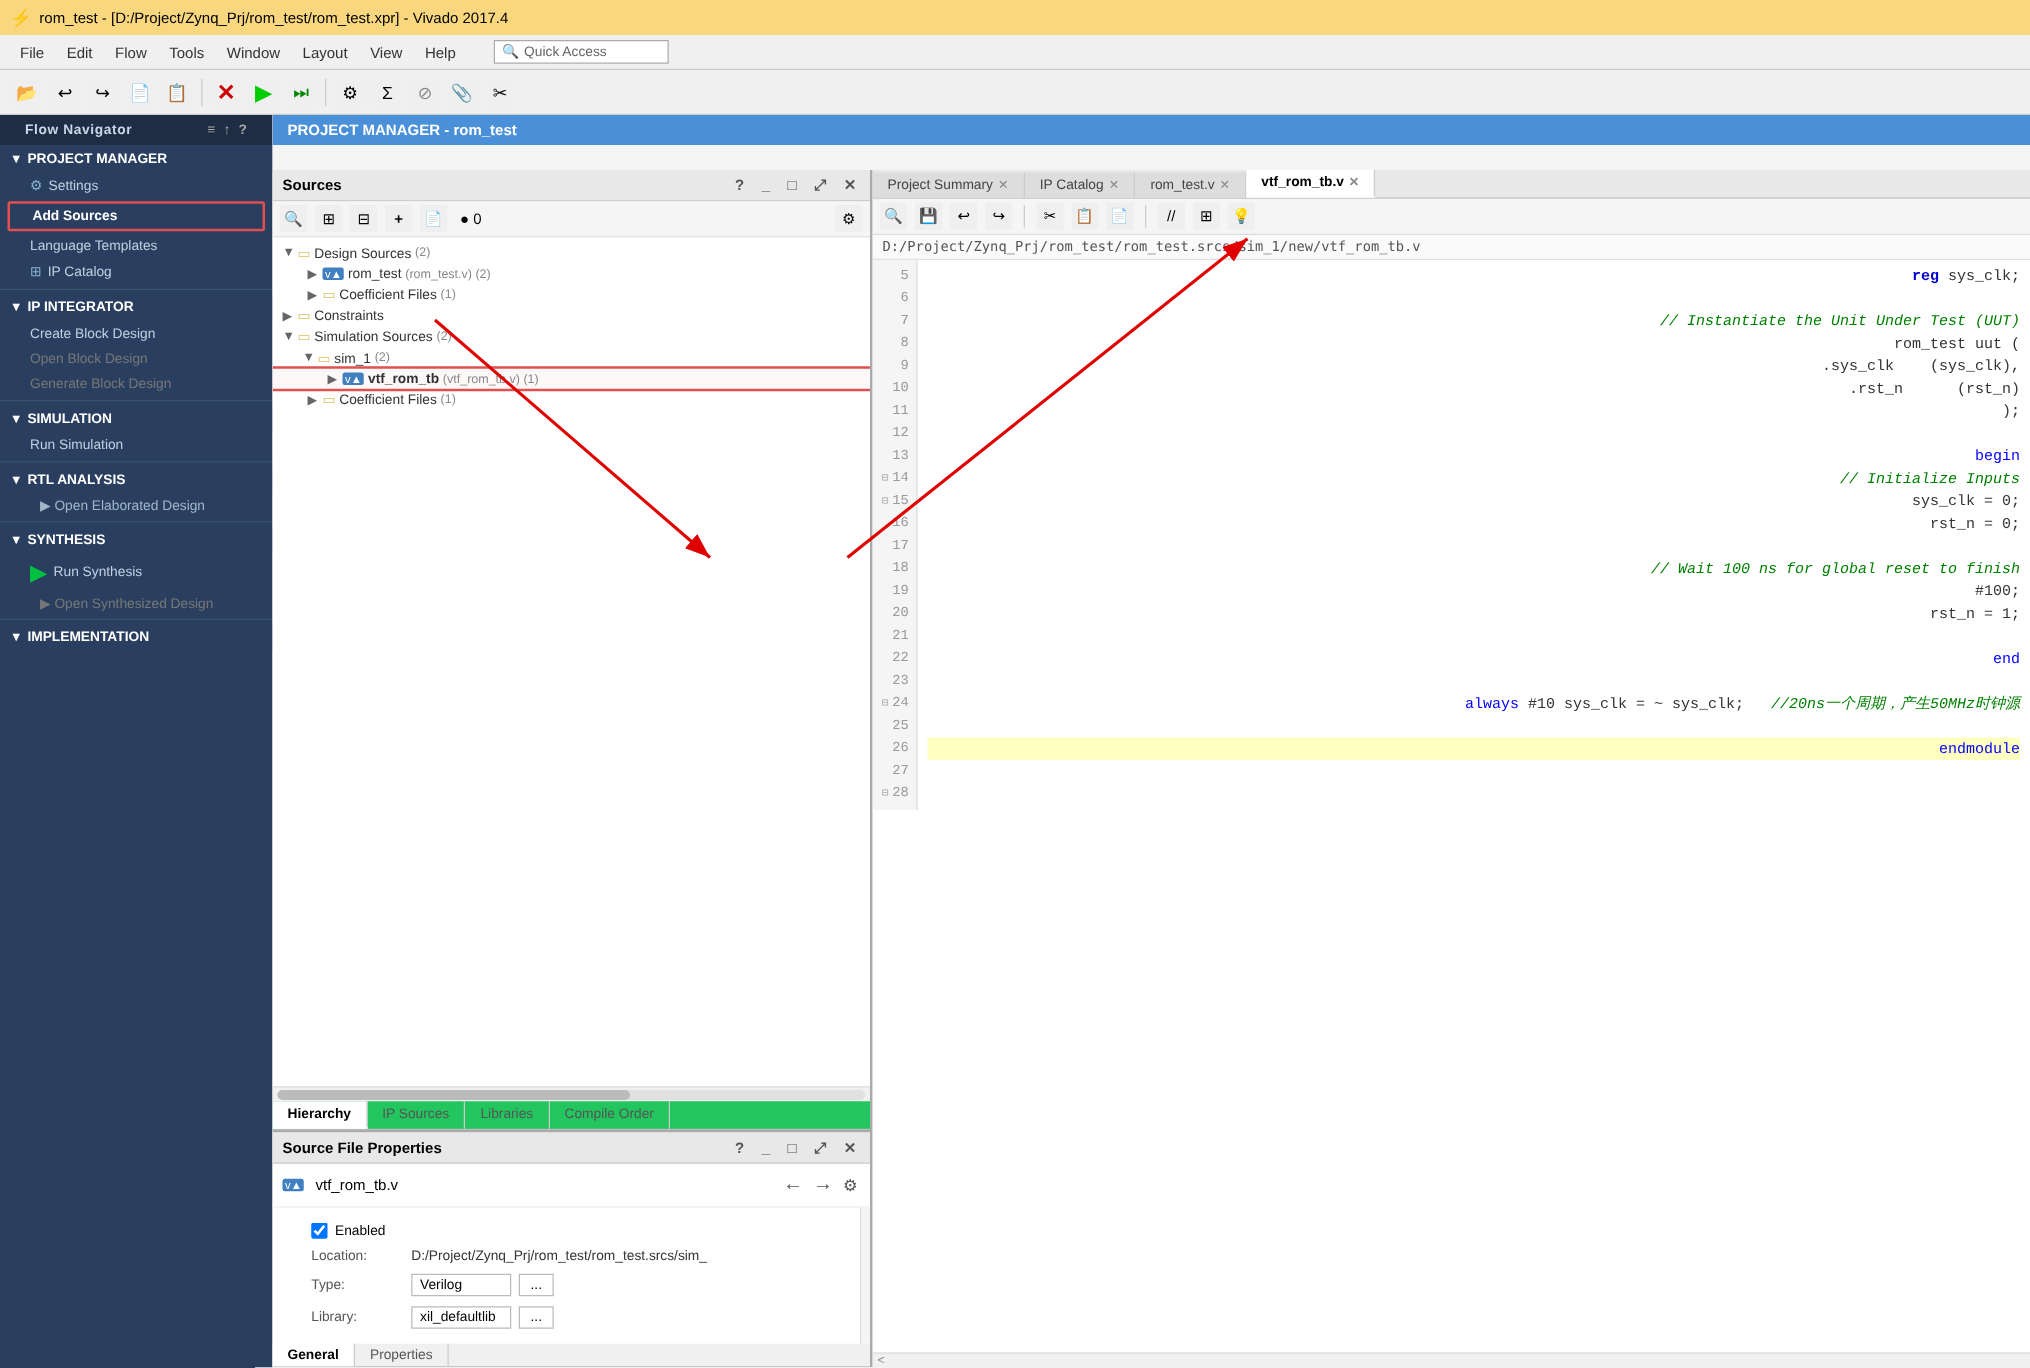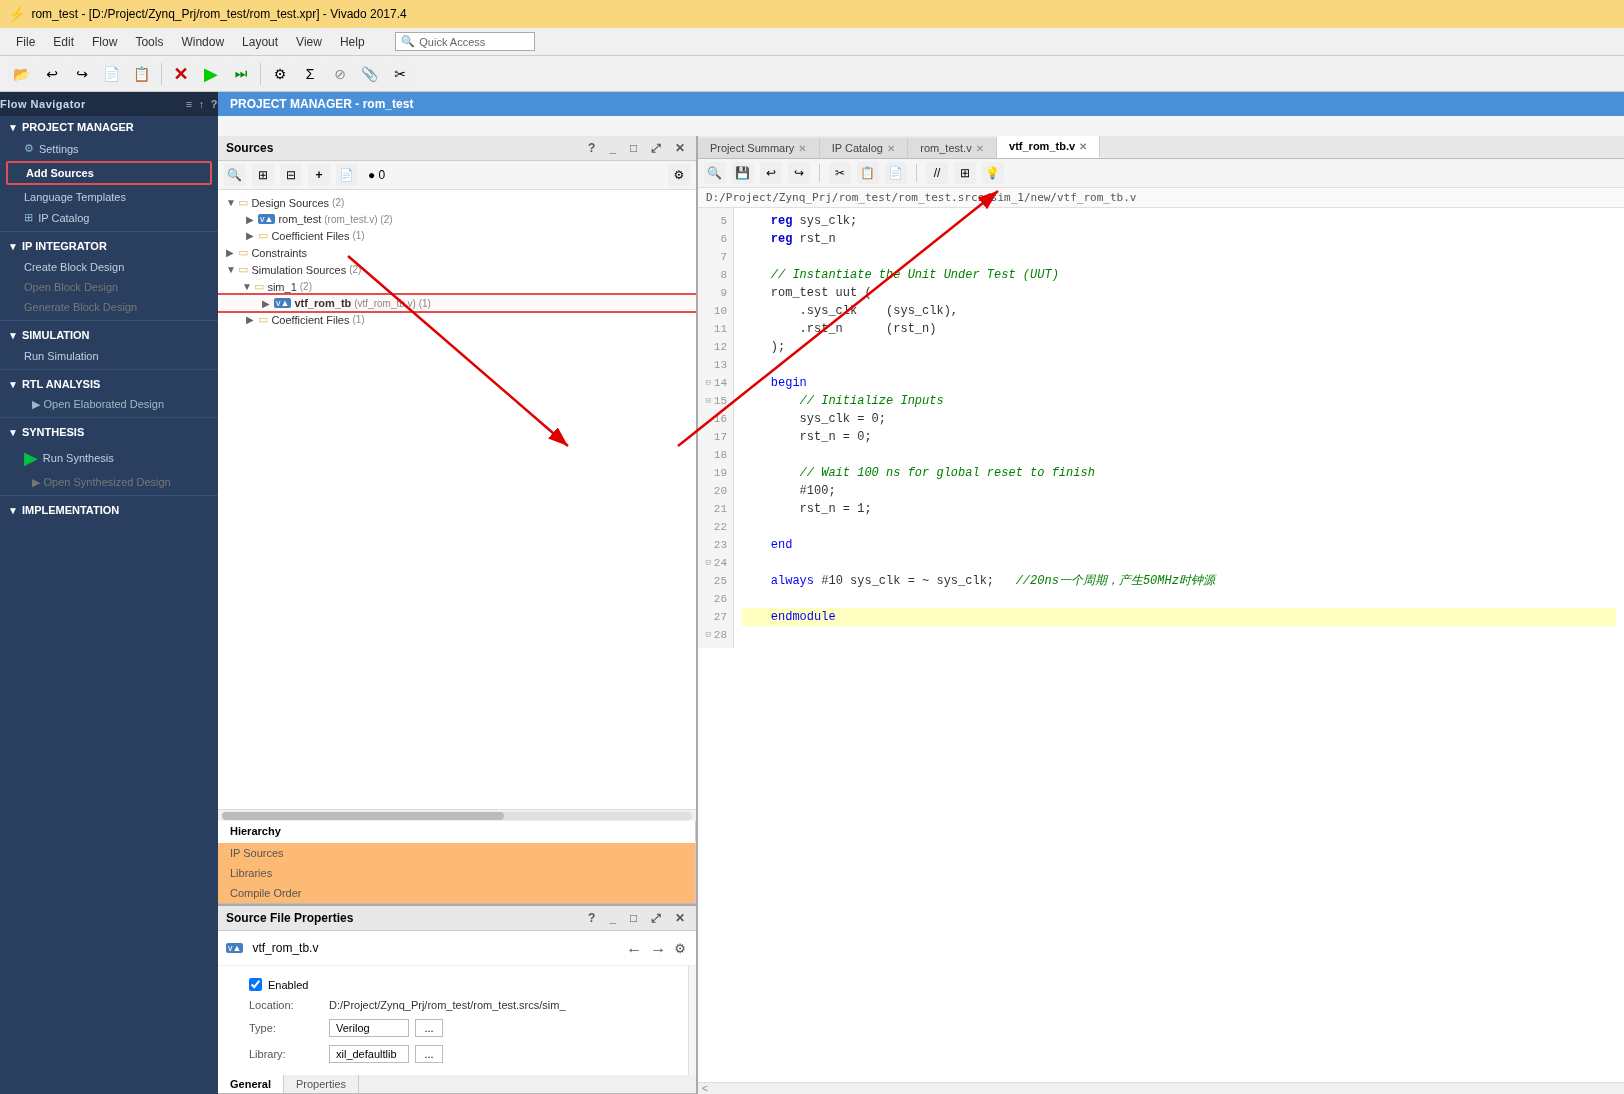--- a/index.html
+++ b/index.html
@@ -18,21 +18,21 @@
     
     .toolbar { background: #f0f0f0; height: 36px; display: flex; align-items: center; padding: 0 8px; border-bottom: 1px solid #ccc; gap: 2px; }
     .toolbar-btn { width: 28px; height: 28px; display: flex; align-items: center; justify-content: center; cursor: pointer; border: 1px solid transparent; border-radius: 2px; font-size: 14px; }
     .toolbar-sep { width: 1px; height: 22px; background: #ccc; margin: 0 3px; }
     
     
     .main-layout { display: flex; height: calc(1094px - 92px); }
     
     
     .flow-nav { width: 218px; background: #2a3f5f; color: #e0e8f0; min-width: 218px; display: flex; flex-direction: column; overflow-y: auto; }
-    .flow-nav-header { background: #1e2d44; padding: 6px 0; font-size: 11px; font-weight: bold; display: flex; align-items: flex-end; justify-content: space-between; color: #c8d8e8; letter-spacing: 0.5px; }
+    .flow-nav-header { background: #1e2d44; padding: 6px 20px; font-size: 11px; font-weight: bold; display: flex; align-items: flex-end; justify-content: space-between; color: #c8d8e8; letter-spacing: 0.5px; }
     .flow-nav-header-icons { display: flex; gap: 6px; color: #aaa; }
     .nav-section-header { padding: 5px 8px; font-size: 11px; font-weight: bold; color: #ffffff; display: flex; align-items: center; cursor: pointer; background: #2a3f5f; }
     .nav-section-header .arrow { margin-right: 4px; font-size: 10px; }
     .nav-item { padding: 4px 8px 4px 24px; font-size: 11px; color: #c0d0e0; cursor: pointer; }
     .nav-item.highlighted { border: 2px solid #e05050; border-radius: 2px; color: #fff; font-weight: bold; }
     .nav-sub-item { padding: 3px 8px 3px 32px; font-size: 11px; color: #a0b8c8; cursor: pointer; }
     .nav-section-divider { height: 1px; background: #3a5070; margin: 3px 0; }
     .nav-icon { margin-right: 5px; }
     .gear-icon { color: #8ab4d0; }
     
@@ -54,21 +54,21 @@
     
     .sources-tree { flex: 1; overflow-y: auto; background: white; padding: 4px 0; }
     .tree-item { padding: 2px 4px 2px 8px; cursor: pointer; display: flex; align-items: center; font-size: 11px; }
     .tree-item.highlighted-red { outline: 2px solid #e05050; background: #fff0f0; }
     .tree-arrow { display: inline-block; width: 12px; font-size: 10px; color: #666; }
     .folder-icon { color: #e0c060; margin-right: 3px; font-size: 11px; }
     .file-icon-v2 { background: #4080c0; color: white; border-radius: 2px; padding: 0 2px; font-size: 9px; margin-right: 3px; }
     .tree-item-name { color: #333; }
     .tree-item-meta { color: #888; margin-left: 3px; font-size: 10px; }
     
-    .sources-tabs { display: flex; border-bottom: 1px solid #bbb; background: #fdba74; flex-direction: column; }
+    .sources-tabs { display: flex; border-bottom: 1px solid #bbb; background: #22c55e; }
     .sources-tab { padding: 4px 12px; font-size: 11px; cursor: pointer; border-right: 1px solid #ccc; color: #555; }
     .sources-tab.active { background: white; font-weight: bold; border-bottom: 2px solid white; color: #000; }
     
     
     .props-panel { border-top: 2px solid #aaa; background: white; }
     .props-content { padding: 8px; overflow-y: auto; max-height: 280px; }
     .props-file-header { display: flex; align-items: center; padding: 6px 8px; border-bottom: 1px solid #eee; }
     .props-nav { display: flex; gap: 4px; margin-left: auto; align-items: center; }
     .props-nav-btn { font-size: 16px; color: #555; cursor: pointer; padding: 2px; }
     .props-row { display: flex; align-items: center; padding: 4px 0; font-size: 11px; }
@@ -96,21 +96,21 @@
     .editor-toolbar { background: #f5f5f5; border-bottom: 1px solid #ddd; padding: 3px 6px; display: flex; align-items: center; gap: 6px; }
     .ed-tool-btn { width: 22px; height: 22px; display: flex; align-items: center; justify-content: center; cursor: pointer; border: 1px solid transparent; border-radius: 2px; font-size: 12px; }
     
     .file-path-bar { background: #fafafa; border-bottom: 1px solid #e0e0e0; padding: 3px 8px; font-size: 11px; color: #555; font-family: monospace; }
     
     .code-area { flex: 1; overflow: auto; background: white; font-family: 'Courier New', monospace; font-size: 12px; }
     .code-content { display: flex; }
     .line-numbers { background: #f5f5f5; border-right: 1px solid #ddd; padding: 4px 0; min-width: 36px; text-align: right; color: #999; font-size: 11px; user-select: none; }
     .line-number { padding: 0 6px 0 4px; height: 18px; line-height: 18px; display: flex; align-items: center; justify-content: flex-end; gap: 3px; }
     .line-fold { font-size: 9px; color: #aaa; }
-    .code-lines { padding: 4px 8px; flex: 1; }
+    .code-lines { padding: 4px 8px; flex: 1; text-align: right; }
     .code-line { height: 18px; line-height: 18px; white-space: pre; color: #333; }
     .code-line.highlighted-yellow { background: #ffffc0; }
     
     
     .kw-blue { color: #0000ff; }
     .comment { color: #008000; font-style: italic; }
     .kw-reg { color: #0000cd; font-weight: bold; }
     
     .relative-wrapper { position: relative; flex: 1; display: flex; overflow: hidden; margin-top: 20px; }
     
@@ -536,21 +536,20 @@
                   <span>27</span>
                 </div>
               <div class="line-number">
                 <span class="line-fold">⊟</span>
                 <span>28</span>
               </div>
             </div>
 
             <div class="code-lines">
               <div class="code-line">    <span class="kw-reg">reg</span> sys_clk;</div>
-              <div class="code-line">    <span class="kw-reg">reg</span> rst_n</div>
               <div class="code-line"> </div>
               <div class="code-line">    <span class="comment">// Instantiate the Unit Under Test (UUT)</span></div>
               <div class="code-line">    rom_test uut (</div>
               <div class="code-line">        .sys_clk    (sys_clk),</div>
               <div class="code-line">        .rst_n      (rst_n)</div>
               <div class="code-line">    );</div>
               <div class="code-line"> </div>
               <div class="code-line">    <span class="kw-blue">begin</span></div>
               <div class="code-line">        <span class="comment">// Initialize Inputs</span></div>
               <div class="code-line">        sys_clk = 0;</div>

